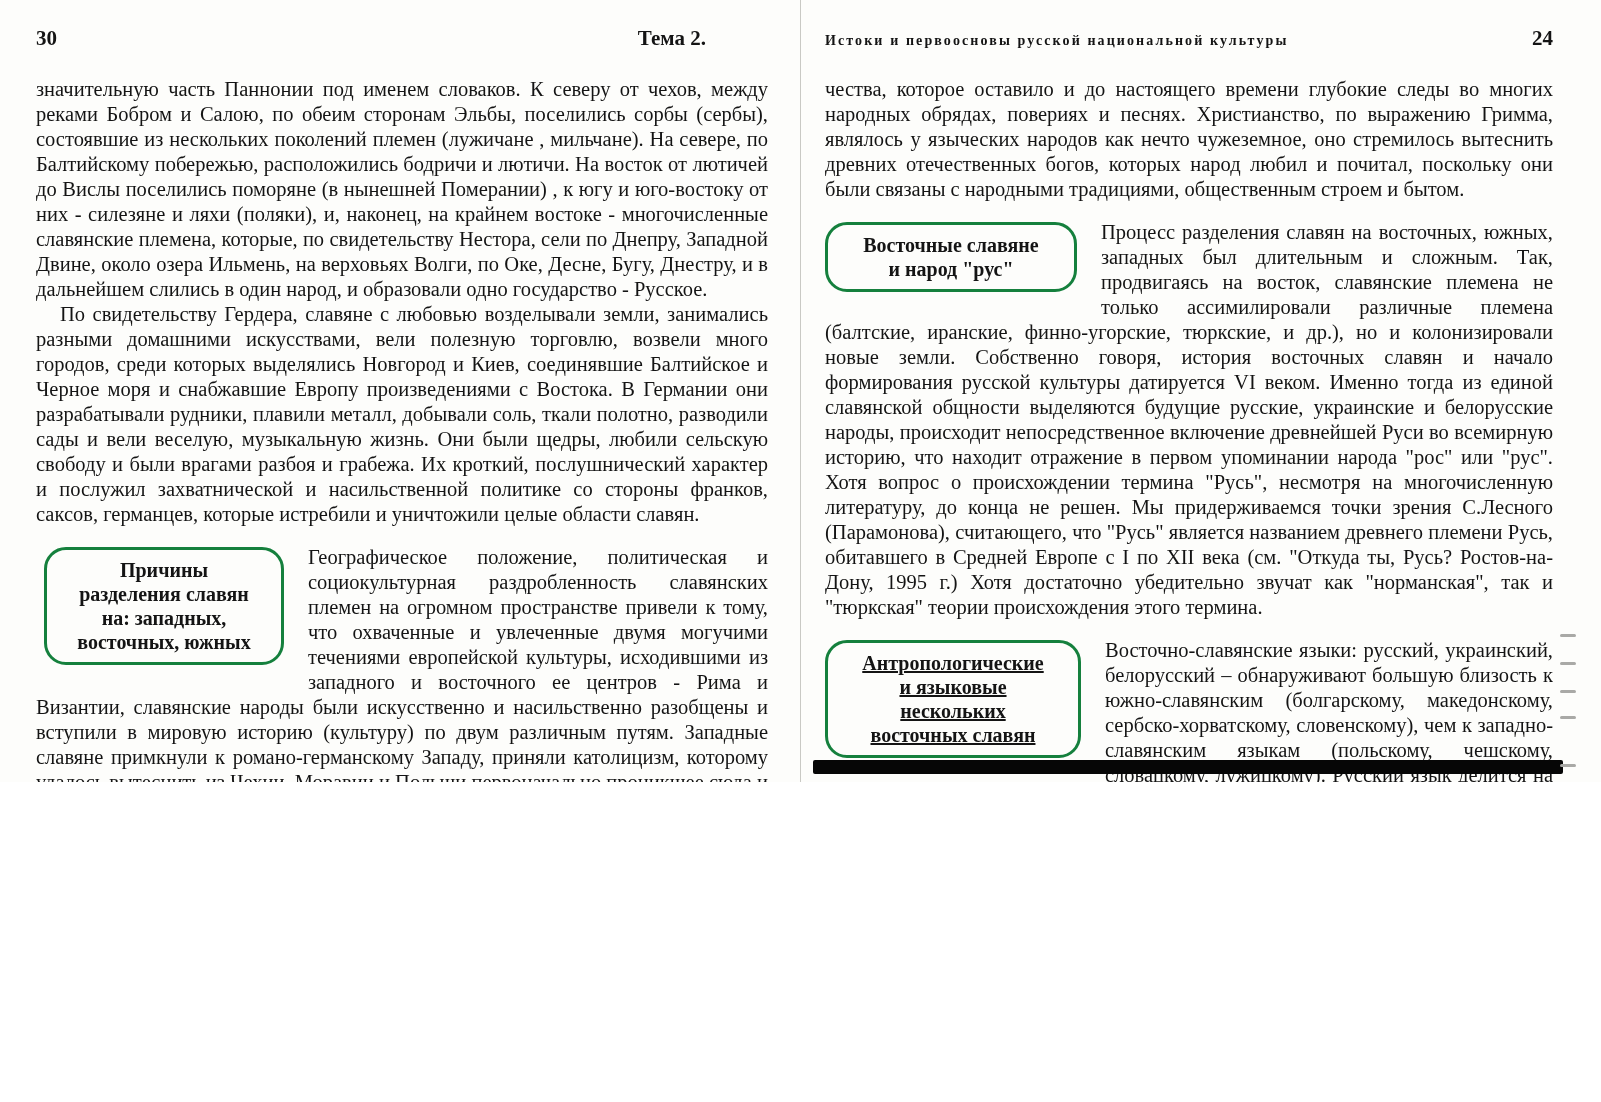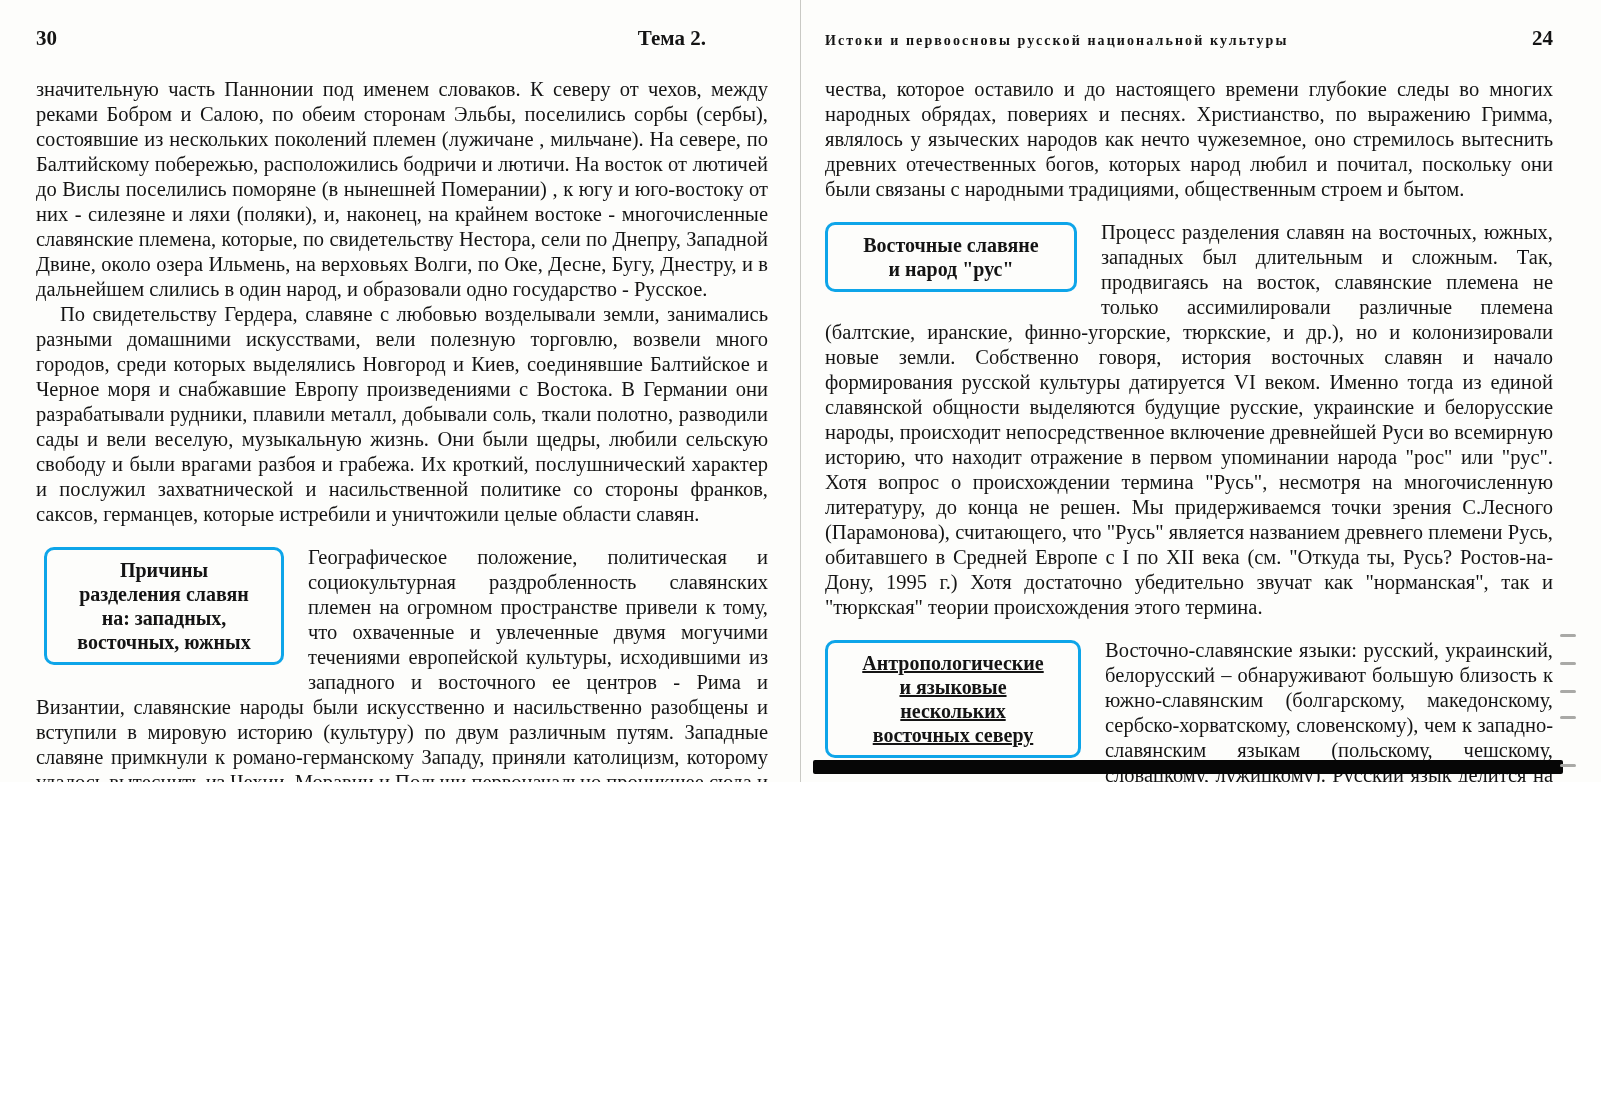--- a/index.html
+++ b/index.html
@@ -31,22 +31,22 @@
     font-size:20.5px;
     line-height:25px;
     text-align:justify;
   }
   .page-body p { margin:0; }
   p.indent { text-indent:24px; }
 
   .section { margin-top:18px; }
   .callout {
     float:left;
-    border:3px solid #0ea5e9;
-    border-radius:10px;
+    border:3px solid #15803d;
+    border-radius:22px;
     text-align:center;
     font-weight:bold;
     font-size:20px;
     line-height:24px;
     padding:8px 10px;
     background:#fdfdfb;
   }
   .callout div { white-space:nowrap; }
   .callout-causes { width:240px; margin:2px 24px 30px 8px;text-align:center; }
   .callout-east   { width:252px; margin:2px 24px 28px 0; }
@@ -109,21 +109,21 @@
           <div>и народ "рус"</div>
         </div>
         <p>Процесс разделения славян на восточных, южных, западных был длительным и сложным. Так, продвигаясь на восток, славянские племена не только ассимилировали различные племена (балтские, иранские, финно-угорские, тюркские, и др.), но и колонизировали новые земли. Собственно говоря, история восточных славян и начало формирования русской культуры датируется VI веком. Именно тогда из единой славянской общности выделяются будущие русские, украинские и белорусские народы, происходит непосредственное включение древнейшей Руси во всемирную историю, что находит отражение в первом упоминании народа "рос" или "рус". Хотя вопрос о происхождении термина "Русь", несмотря на многочисленную литературу, до конца не решен. Мы придерживаемся точки зрения С.Лесного (Парамонова), считающего, что "Русь" является названием древнего племени Русь, обитавшего в Средней Европе с I по XII века (см. "Откуда ты, Русь? Ростов-на-Дону, 1995 г.) Хотя достаточно убедительно звучат как "норманская", так и "тюркская" теории происхождения этого термина.</p>
       </div>
 
       <div class="section">
         <div class="callout callout-anthro">
           <div>Антропологические</div>
           <div>и языковые</div>
           <div>нескольких</div>
-          <div>восточных северу</div>
+          <div>восточных славян</div>
         </div>
         <p>Восточно-славянские языки: русский, украинский, белорусский – обнаруживают большую близость к южно-славянским (болгарскому, македонскому, сербско-хорватскому, словенскому), чем к западно-славянским языкам (польскому, чешскому, словацкому, лужицкому). Русский язык делится на два наречия: северовеликорусское и южновеликорусское. Эти наречия различаются по произношению ряда звуков (так, южноруссы "акают", а североруссы "окают"). Как и население Западной Европы, восточно-славянские народы очень смешаны в антропологическом отношении. В Причерноморье распространен атланто-черноморский тип, сравнительно сильно пигментированный (темные глаза и черные волосы), в средней части Восточно-евро-</p>
       </div>
     </div>
 
     <div class="scan-bar"></div>
   </div>
 
   <div class="margin-marks">
     <i class="mm1"></i>

